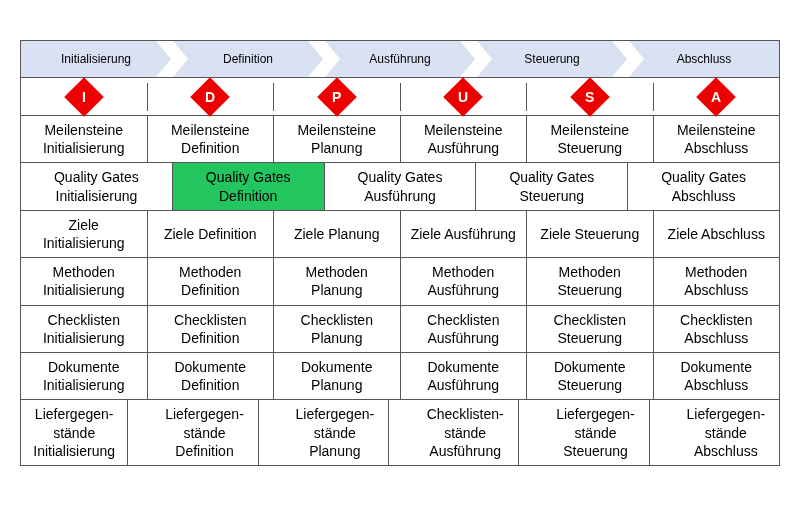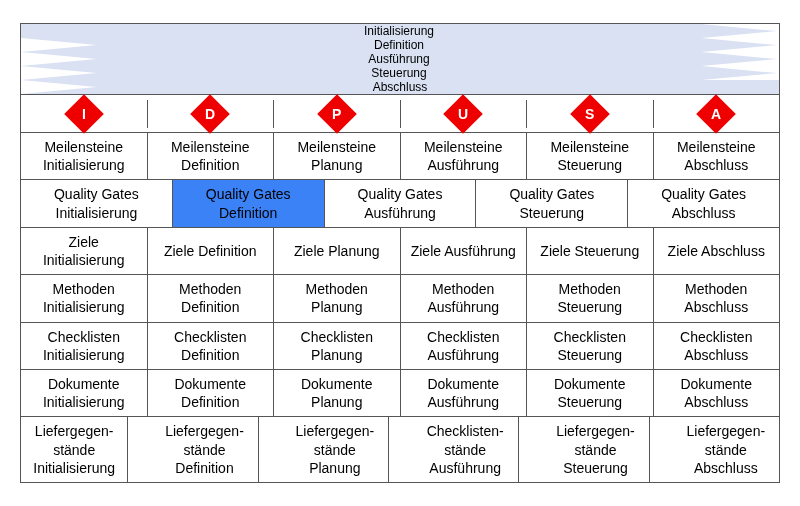--- a/index.html
+++ b/index.html
@@ -15,21 +15,20 @@
     }
     .container {
       width: 760px;
       border: 1.5px solid #555;
     }
     
     .arrow-row {
       display: flex;
       background: #fff;
       border-bottom: 1.5px solid #555;
-      flex-direction: column;
     }
     .arrow-cell {
       flex: 1;
       position: relative;
       height: 36px;
       display: flex;
       align-items: center;
       justify-content: center;
       font-size: 12px;
       font-weight: normal;
@@ -90,21 +89,21 @@
       font-size: 14px;
       line-height: 1.3;
       min-height: 44px;
       display: flex;
       align-items: center;
       justify-content: center;
     }
     .data-cell:last-child { border-right: none; }
     
     .highlight {
-      background: #3b82f6;
+      background: #22c55e;
     }
   </style>
 </head>
 <body>
 
 <div class="container">
 
   <div class="arrow-row">
       <div class="arrow-cell">Initialisierung</div>
       <div class="arrow-cell">Definition</div>

